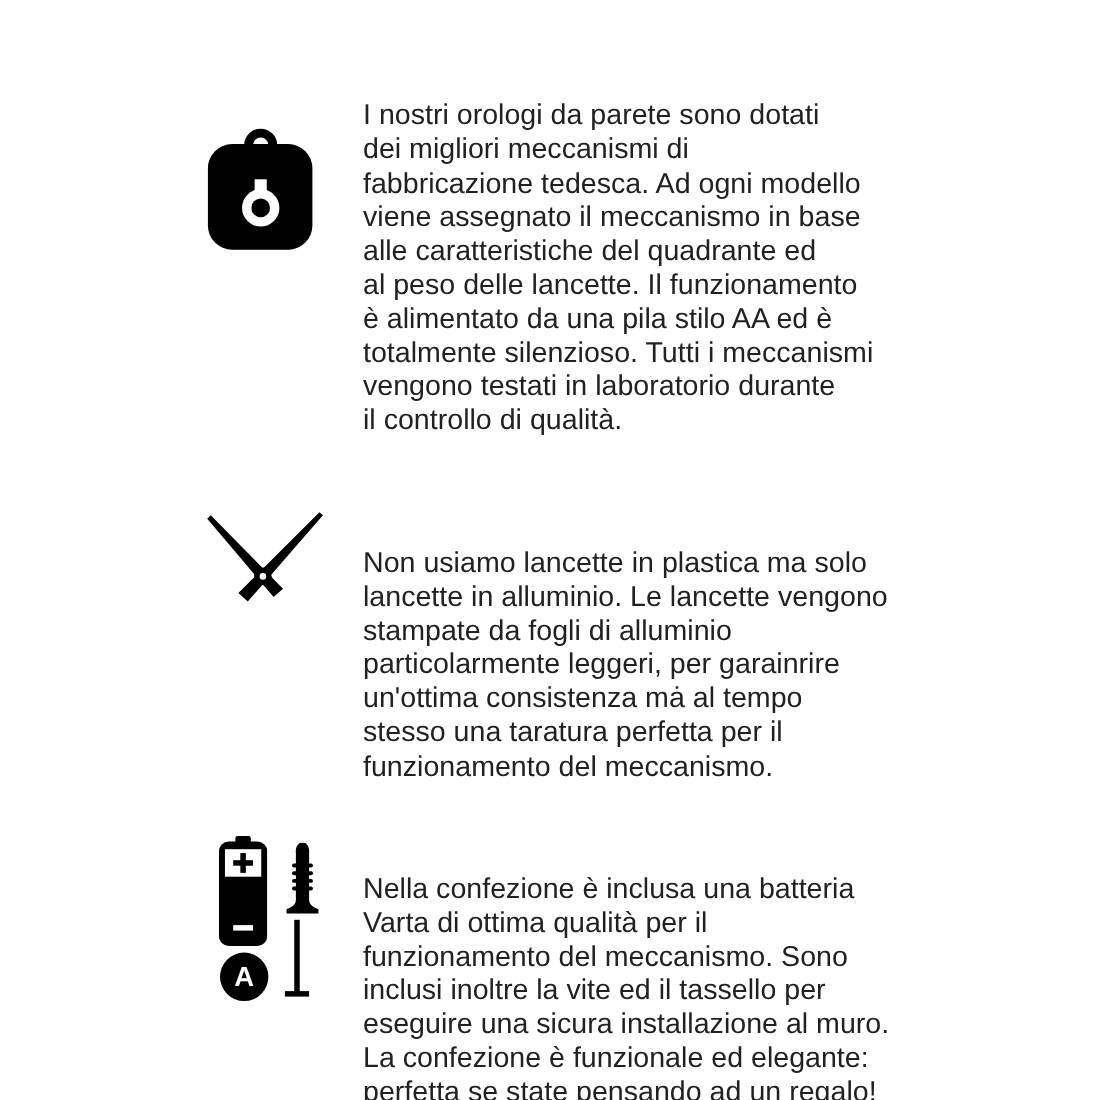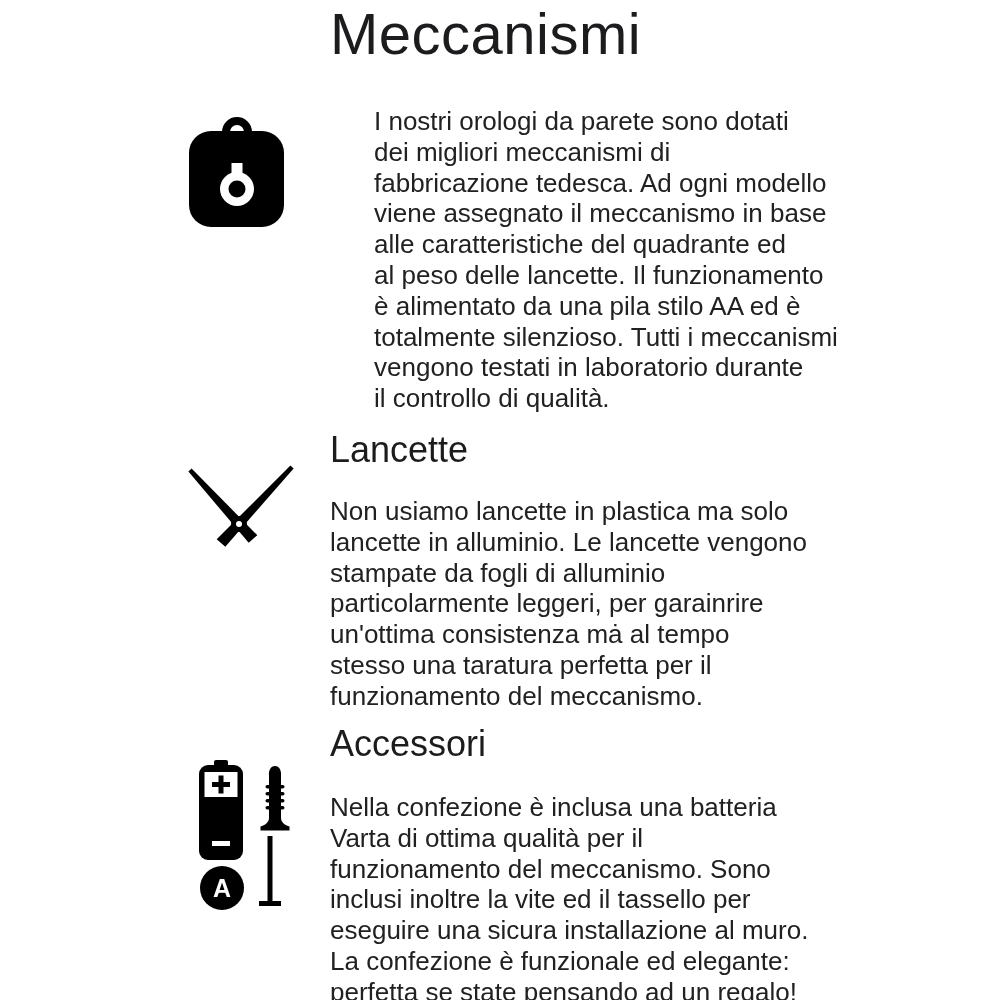--- a/index.html
+++ b/index.html
@@ -24,21 +24,21 @@
     color: #1c1c1e;
   }
   .heading-lancette  { top: 428px; }
   .heading-accessori { top: 722px; }
 
   .body-text {
     position: absolute; left: 330px;
     font-size: 26px; line-height: 30.8px; font-weight: 400;
     color: #212121; white-space: pre-line; width: 560px;
   }
-  .para-meccanismi { top: 106px; margin-left: 44px; }
+  .para-meccanismi { top: 89px; }
   .para-lancette   { top: 496px; }
   .para-accessori  { top: 792px; }
 
   .icon { position: absolute; }
   .icon svg { display: block; }
 
   .icon-mechanism  { left: 188px; top: 116px; }
   .icon-hands      { left: 182px; top: 455px; }
   .icon-battery    { left: 199px; top: 760px; }
   .icon-screw      { left: 256px; top: 766px; }
@@ -50,21 +50,20 @@
     background: #000000; color: #ffffff;
     display: flex; align-items: center; justify-content: center;
     font-size: 25px; font-weight: 700; line-height: 1;
   }
 </style>
 </head>
 <body>
 
 <div class="page">
 
-  <h1 class="page-title">Meccanismi</h1>
 
   <div class="icon icon-mechanism">
     <svg width="98" height="114" viewBox="0 0 98 114" xmlns="http://www.w3.org/2000/svg">
       <circle cx="49" cy="16" r="11" fill="none" stroke="#000000" stroke-width="8"></circle>
       <rect x="1" y="15" width="95" height="96" rx="22" fill="#000000"></rect>
       <rect x="43.5" y="47" width="11" height="17" fill="#ffffff"></rect>
       <circle cx="49" cy="73" r="17" fill="#ffffff"></circle>
       <circle cx="49" cy="73" r="8.5" fill="#000000"></circle>
     </svg>
   </div>
@@ -72,40 +71,38 @@
 dei migliori meccanismi di
 fabbricazione tedesca. Ad ogni modello
 viene assegnato il meccanismo in base
 alle caratteristiche del quadrante ed
 al peso delle lancette. Il funzionamento
 è alimentato da una pila stilo AA ed è
 totalmente silenzioso. Tutti i meccanismi
 vengono testati in laboratorio durante
 il controllo di qualità.</p>
 
-  <h2 class="section-heading heading-lancette">Lancette</h2>
   <div class="icon icon-hands">
     <svg width="116" height="96" viewBox="0 0 116 96" xmlns="http://www.w3.org/2000/svg">
 
       <polygon points="6.4,16.5 9.6,13.5 75.3,80.2 66.7,87.8" fill="#000000"></polygon>
 
       <polygon points="108.4,10.6 111.6,13.4 43.3,91.8 34.7,84.2" fill="#000000"></polygon>
       <circle cx="57" cy="69" r="8" fill="#000000"></circle>
       <circle cx="57" cy="69" r="3" fill="#ffffff"></circle>
     </svg>
   </div>
   <p class="body-text para-lancette">Non usiamo lancette in plastica ma solo
 lancette in alluminio. Le lancette vengono
 stampate da fogli di alluminio
 particolarmente leggeri, per garainrire
 un'ottima consistenza mȧ al tempo
 stesso una taratura perfetta per il
 funzionamento del meccanismo.</p>
 
-  <h2 class="section-heading heading-accessori">Accessori</h2>
 
   <div class="icon icon-battery">
     <svg width="44" height="100" viewBox="0 0 44 100" xmlns="http://www.w3.org/2000/svg">
       <rect x="15" y="0" width="14" height="9" rx="2" fill="#000000"></rect>
       <rect x="0" y="5" width="44" height="95" rx="9" fill="#000000"></rect>
       <rect x="5.5" y="12" width="33" height="25" fill="#ffffff"></rect>
       <rect x="13" y="22" width="18" height="5" fill="#000000"></rect>
       <rect x="19.5" y="15.5" width="5" height="18" fill="#000000"></rect>
       <rect x="13" y="81" width="18" height="5" fill="#ffffff"></rect>
     </svg>

